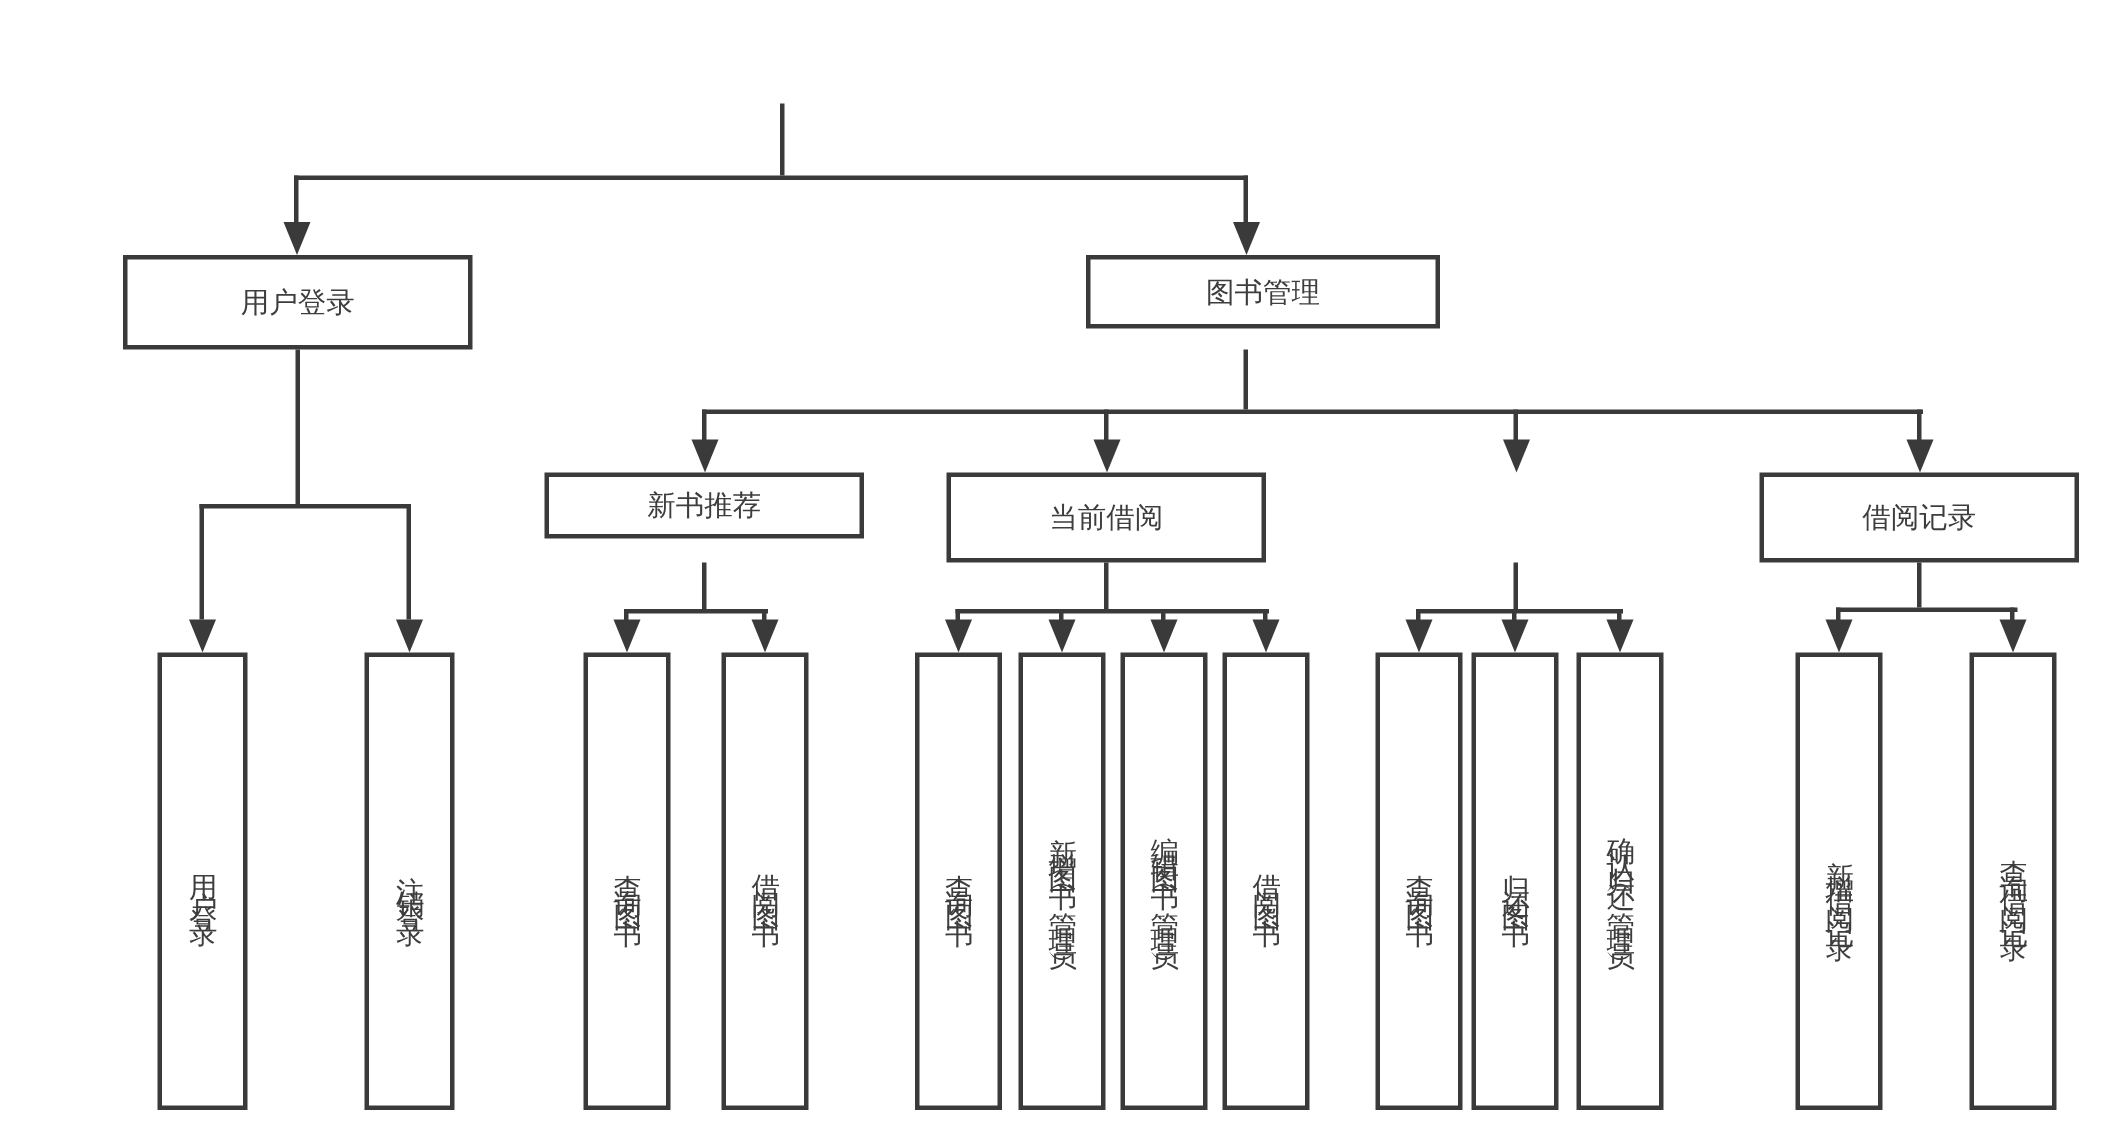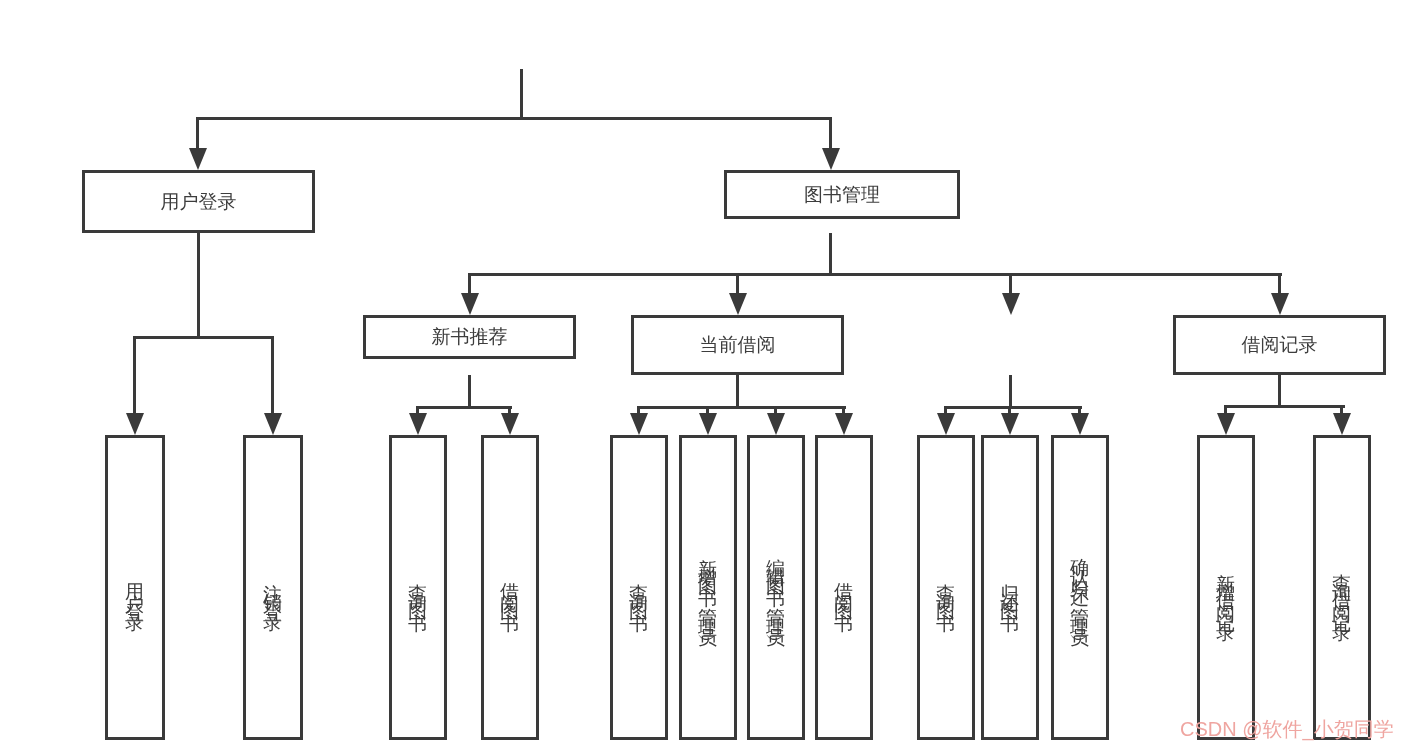--- a/index.html
+++ b/index.html
@@ -173,15 +173,14 @@
     <span class="vtext">确认归还（管理员）</span>
   </div>
 
   <div class="box vbox" style="left:1197px; top:435px; width:58px; height:305px;">
     <span class="vtext">新增借阅记录</span>
   </div>
   <div class="box vbox" style="left:1313px; top:435px; width:58px; height:305px;">
     <span class="vtext">查询借阅记录</span>
   </div>
 
-  <div class="watermark">CSDN @软件_小贺同学</div>
 
 </div>
 
 </body></html>

